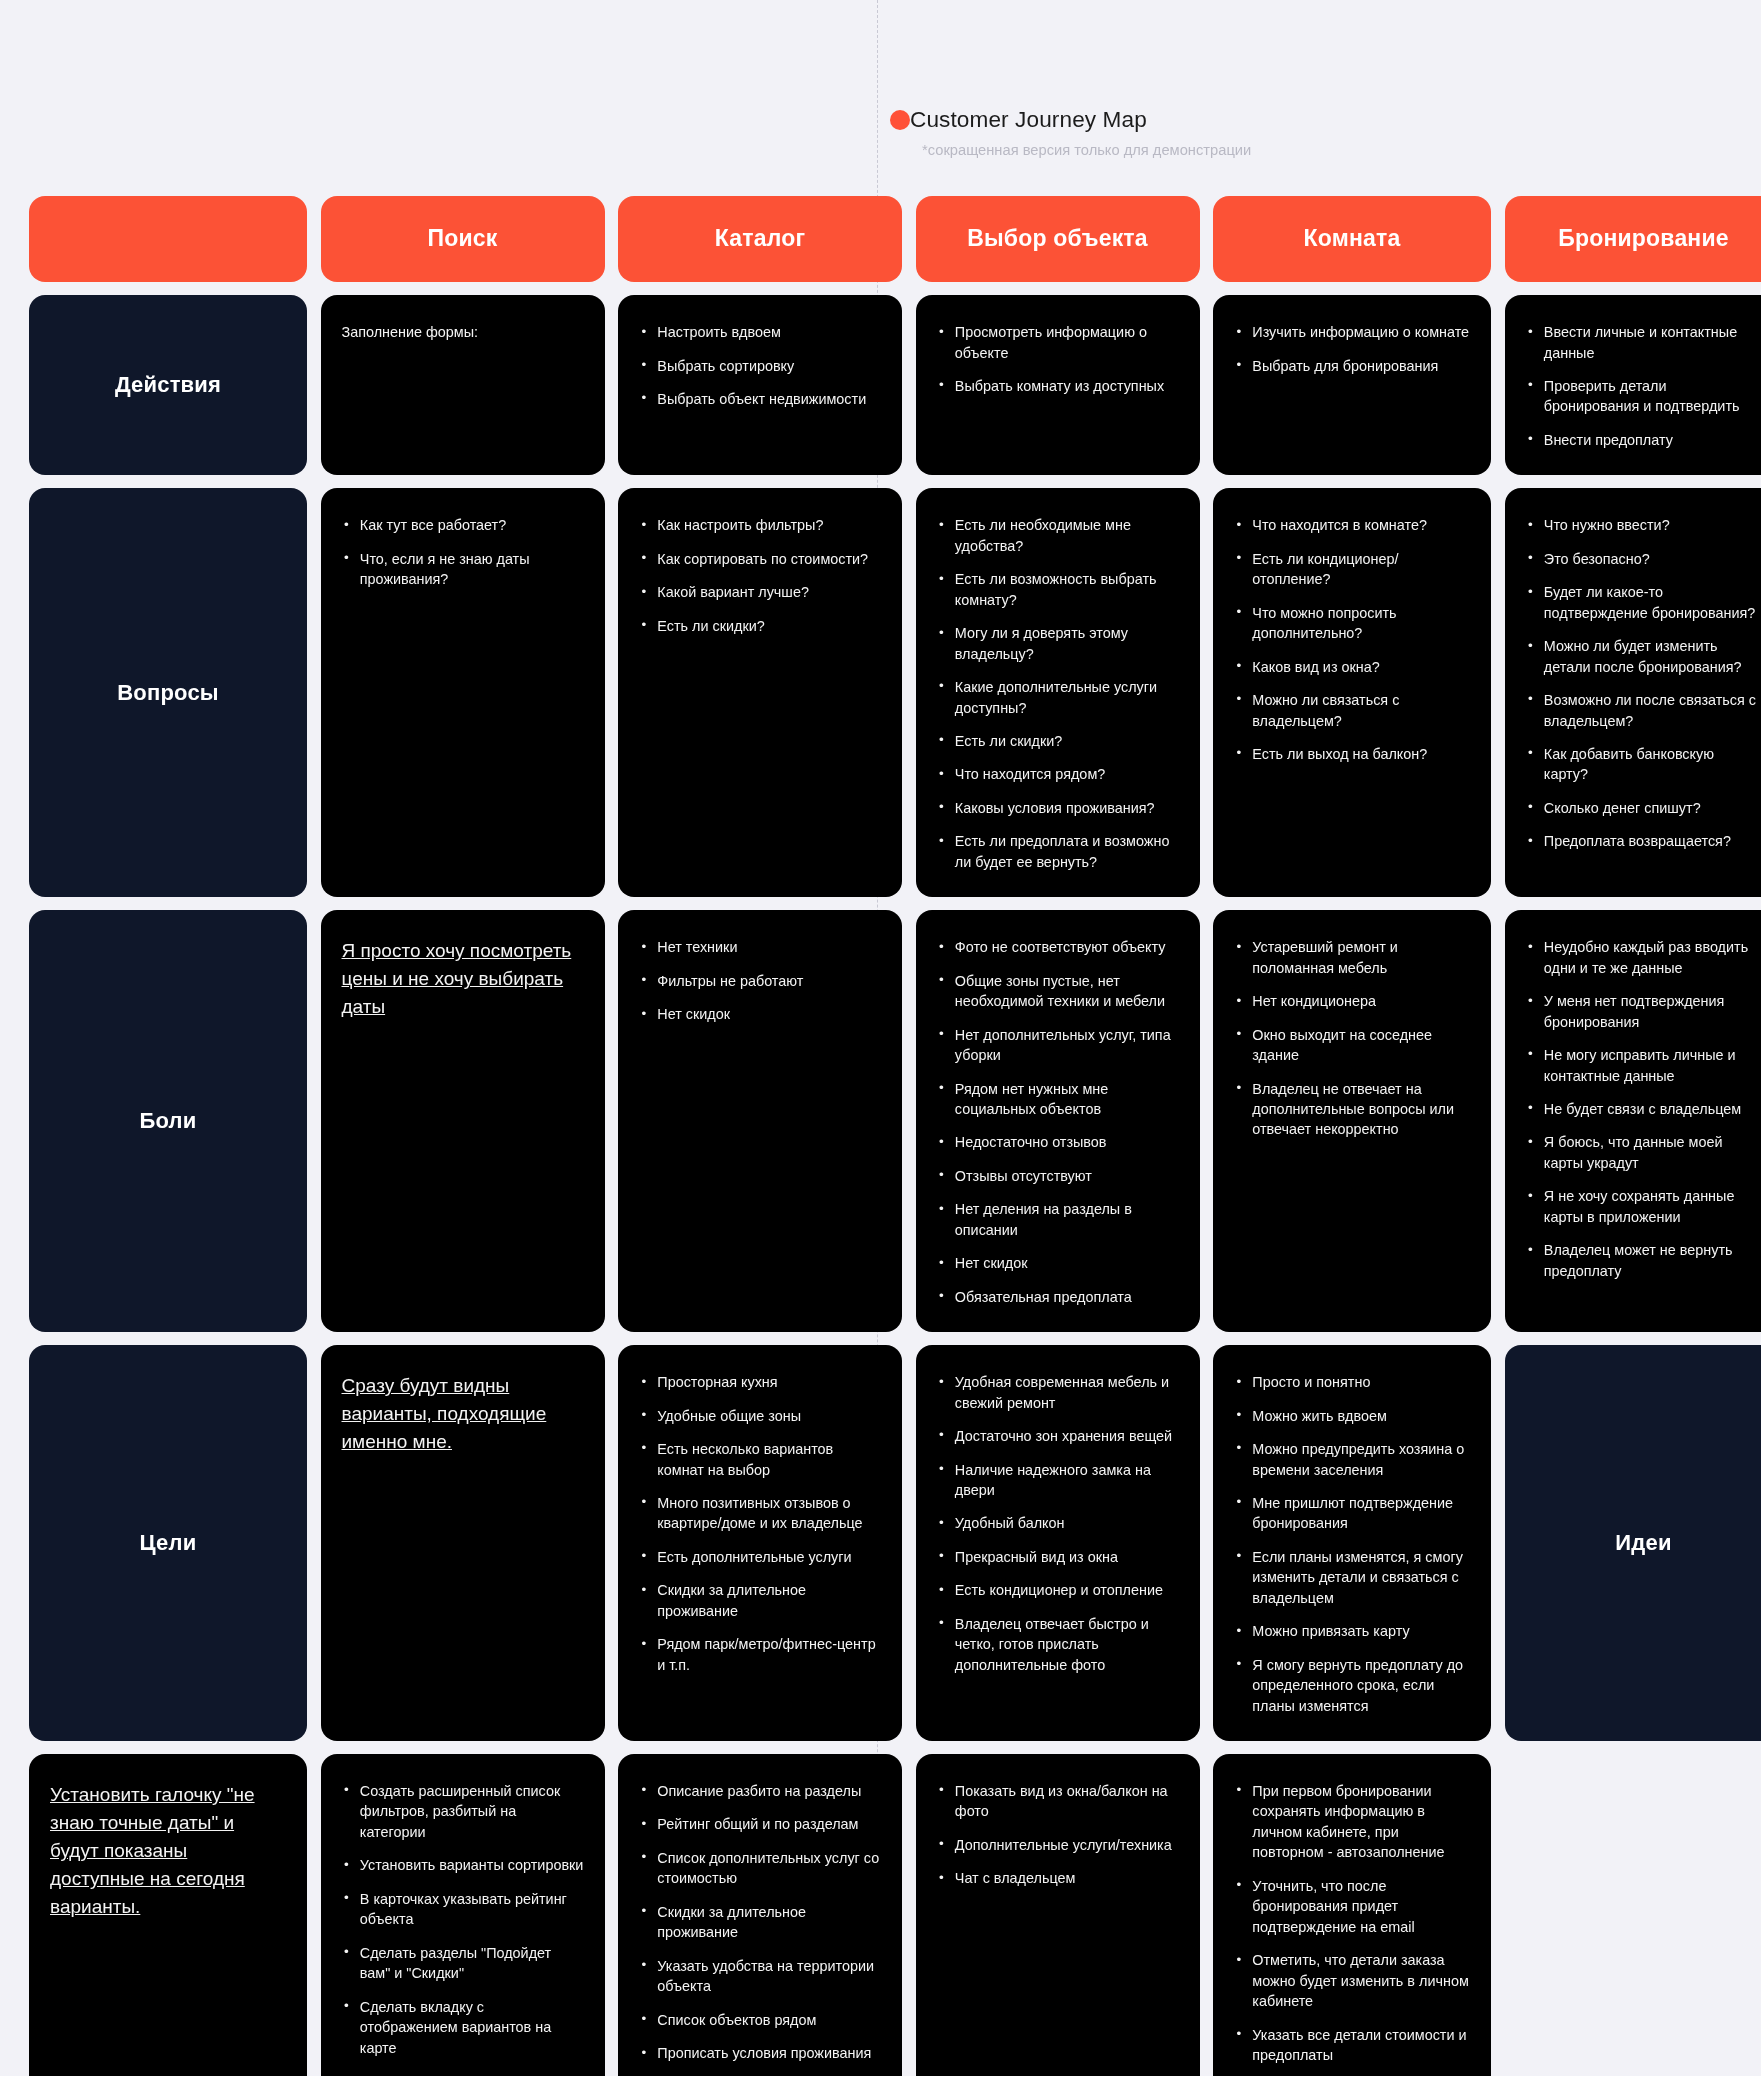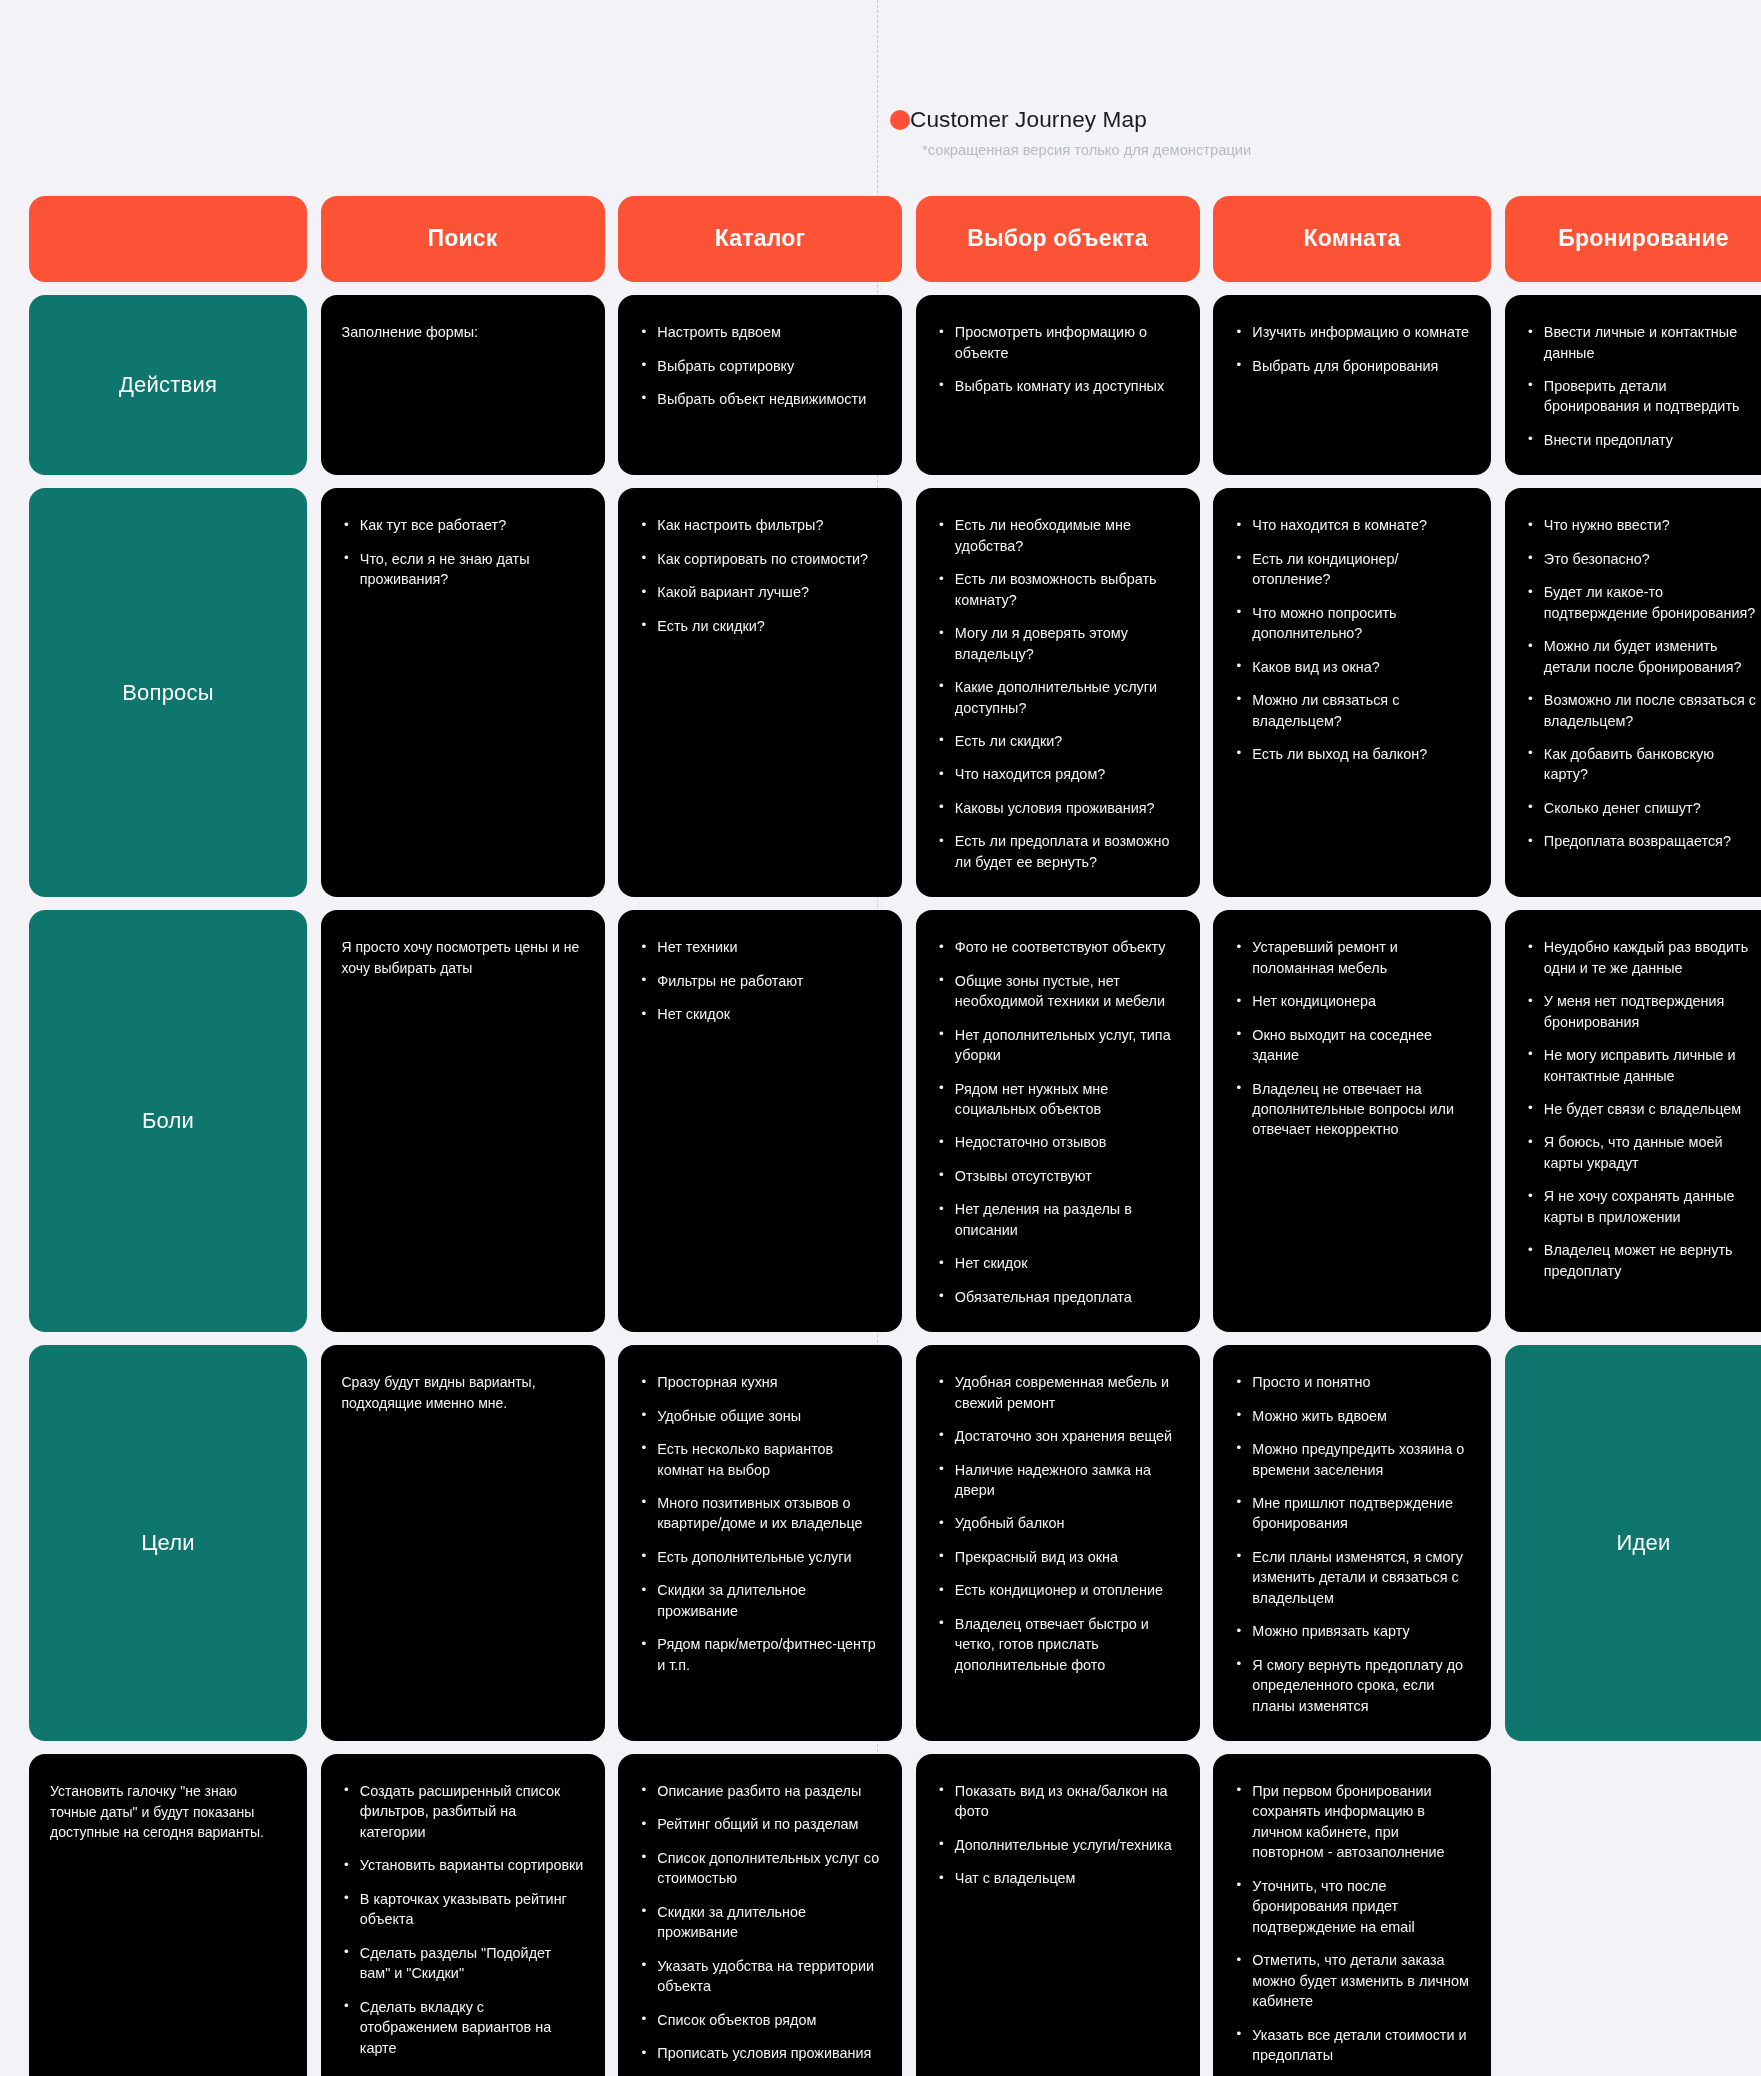--- a/index.html
+++ b/index.html
@@ -71,40 +71,41 @@
     color: #ffffff;
     font-size: 23px;
     font-weight: 700;
     letter-spacing: 0.2px;
     text-align: center;
     padding: 6.1px 9.8px;
   }
   .col-head.blank { font-size: 0; }
 
   .row-head {
-    background: #0f766e;
+    background: #0f172a;
     border-radius: 16px;
     display: flex;
     align-items: center;
     justify-content: center;
     color: #ffffff;
     font-size: 22px;
-    font-weight: 400;
+    font-weight: 700;
     letter-spacing: 0.2px;
   }
 
   .cell {
     background: #000000;
     border-radius: 16px;
     padding: 27px 21px 24.5px 21px;
     color: #f4f4f4;
   }
   .cell-plain {
-    font-size: 14px;
+    font-size: 19px;
     line-height: 1.48;
+    text-decoration: underline;
   }
   .cell ul {
     list-style: none;
   }
   .cell ul li {
     font-size: 14.4px;
     line-height: 1.42;
     position: relative;
     padding-left: 18.3px;
     margin-bottom: 13px;

